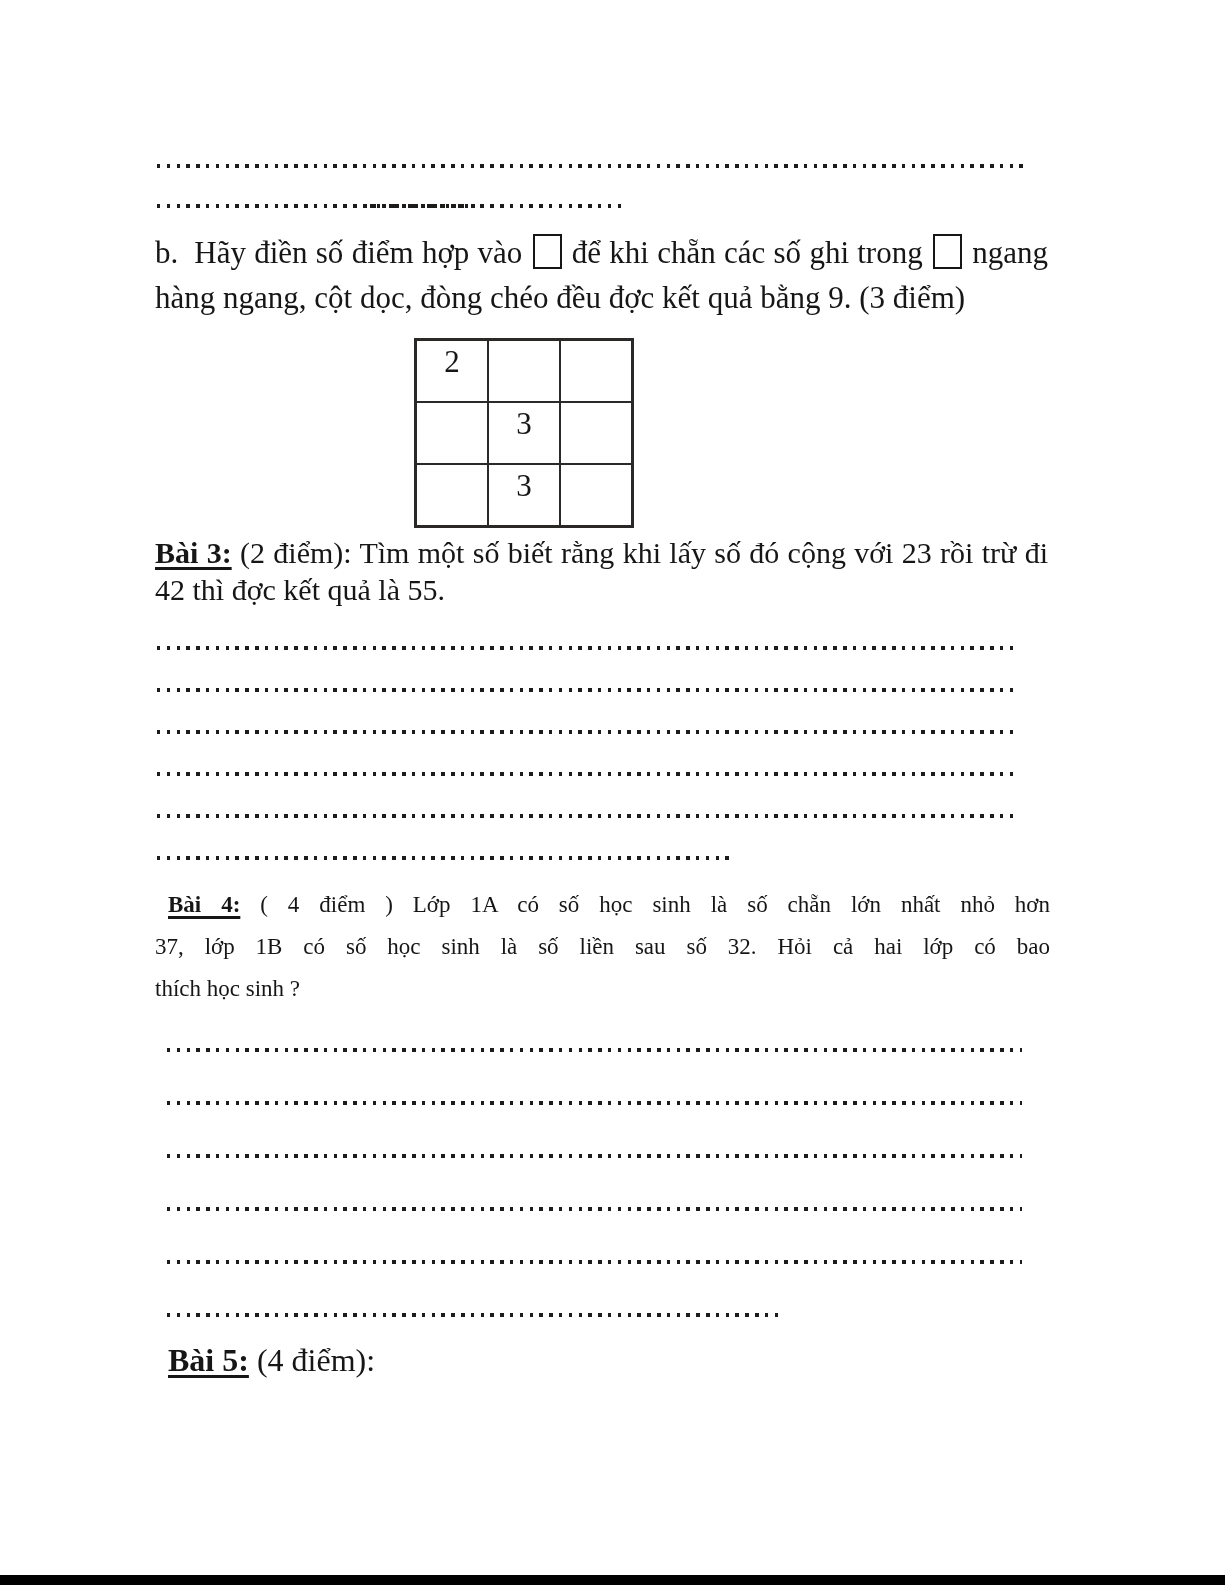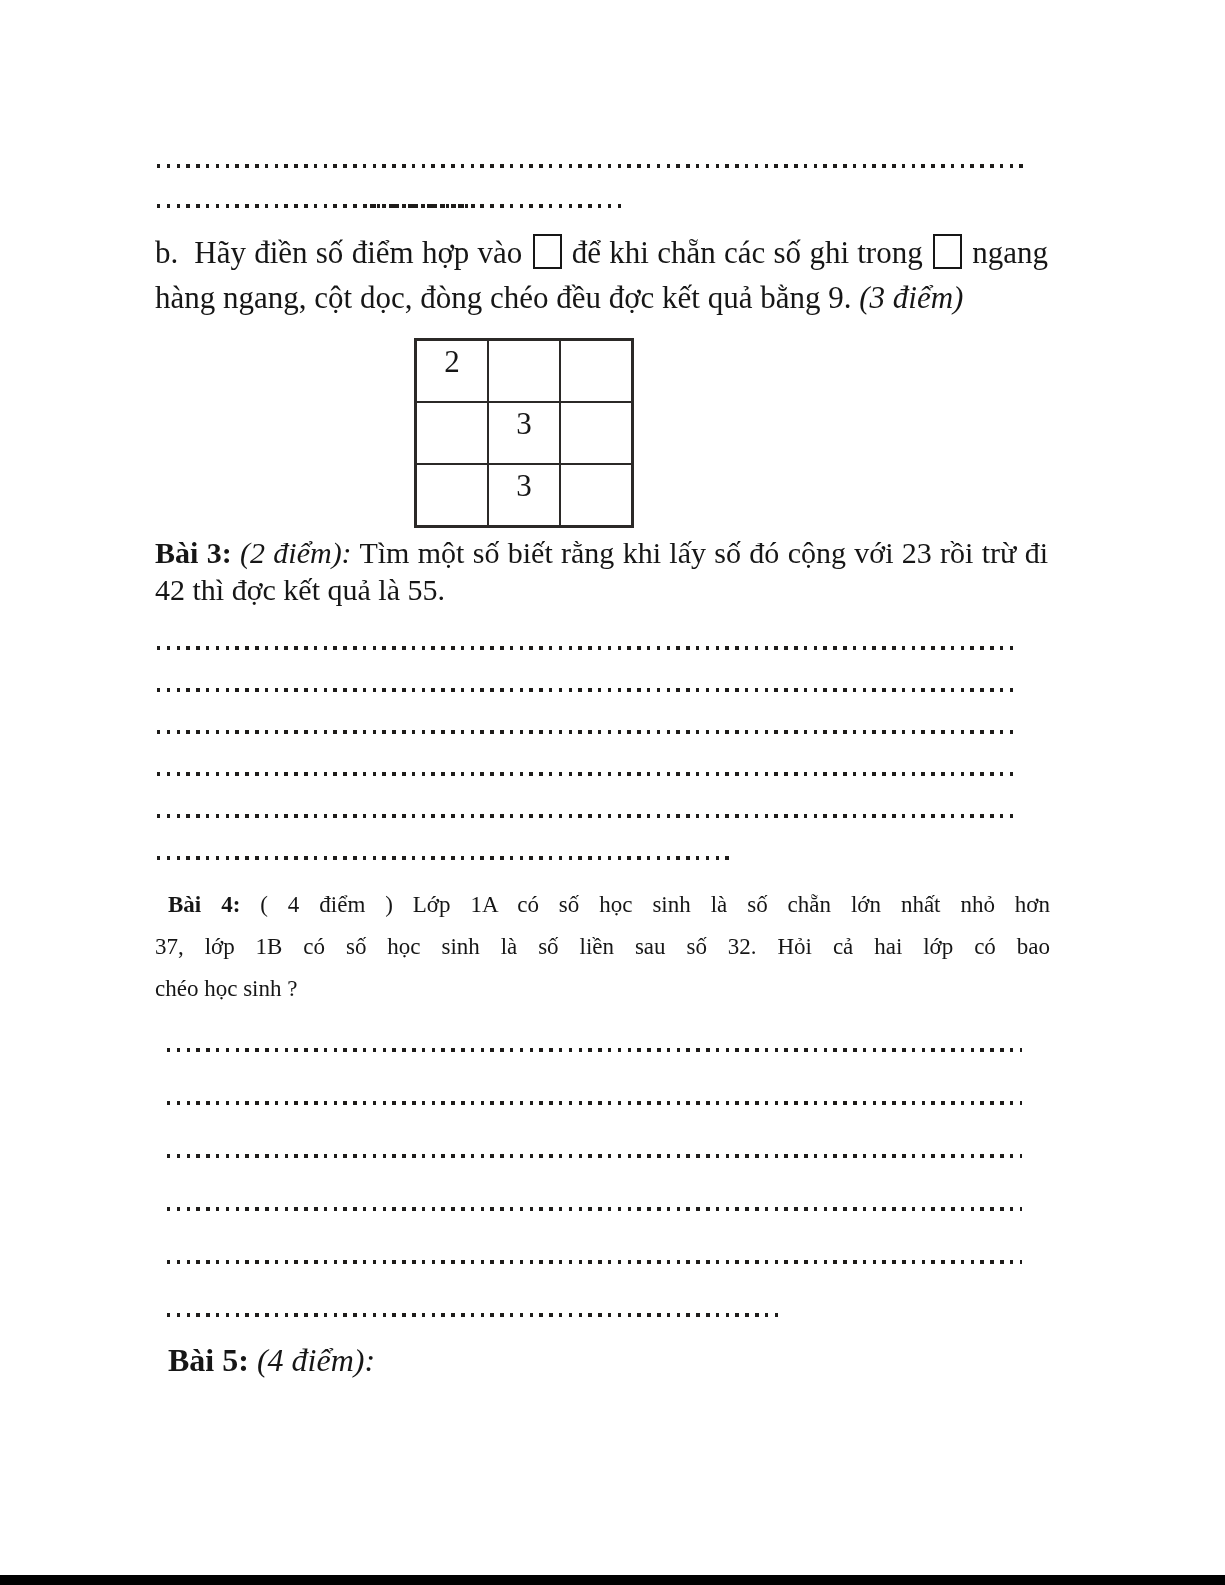--- a/index.html
+++ b/index.html
@@ -40,24 +40,25 @@
   .jline{text-align:justify;text-align-last:justify;}
   #para-b{left:155px;top:230px;width:893px;font-size:31px;line-height:45px;}
   #para-b .q-label{padding-right:16px;}
   .box-icon{
     display:inline-block;width:25px;height:31px;
     border:2.5px solid #161616;
     vertical-align:-6px;margin:0 2px;
   }
   .title-bold{
     font-weight:bold;
+    text-decoration:underline;
     text-decoration-thickness:2.5px;
     text-underline-offset:4px;
   }
-  .points-italic{font-style:italic;}
+  .points-italic{}
   #para-bai3{left:155px;top:534px;width:893px;font-size:30px;line-height:37px;}
   #para-bai4{left:155px;top:884px;width:895px;font-size:23px;line-height:42px;}
   #para-bai4 .indent{text-indent:13px;}
   #bai5-heading{left:168px;top:1342px;font-size:32px;}
   
   #magic-square{position:absolute;left:414px;top:338px;}
   #magic-square table{
     border-collapse:collapse;
     border:3px solid #2b2927;
   }
@@ -135,21 +136,21 @@
     <div class="dotline"></div>
   </div>
 
 <div id="para-bai4" class="para">
   <div class="jline indent">
     <span class="title-bold">Bài 4:</span>
     <span>( 4 điểm )</span>
     <span>Lớp 1A có số học sinh là số chẵn lớn nhất nhỏ hơn</span>
   </div>
   <div class="jline">37, lớp 1B có số học sinh là số liền sau số 32. Hỏi cả hai lớp có bao</div>
-  <div>chéo học sinh ?</div>
+  <div>thích học sinh ?</div>
 </div>
 
 <div id="bai4-answers" class="answers">
     <div class="dotline"></div>
     <div class="dotline"></div>
     <div class="dotline"></div>
     <div class="dotline"></div>
     <div class="dotline"></div>
     <div class="dotline"></div>
   </div>

